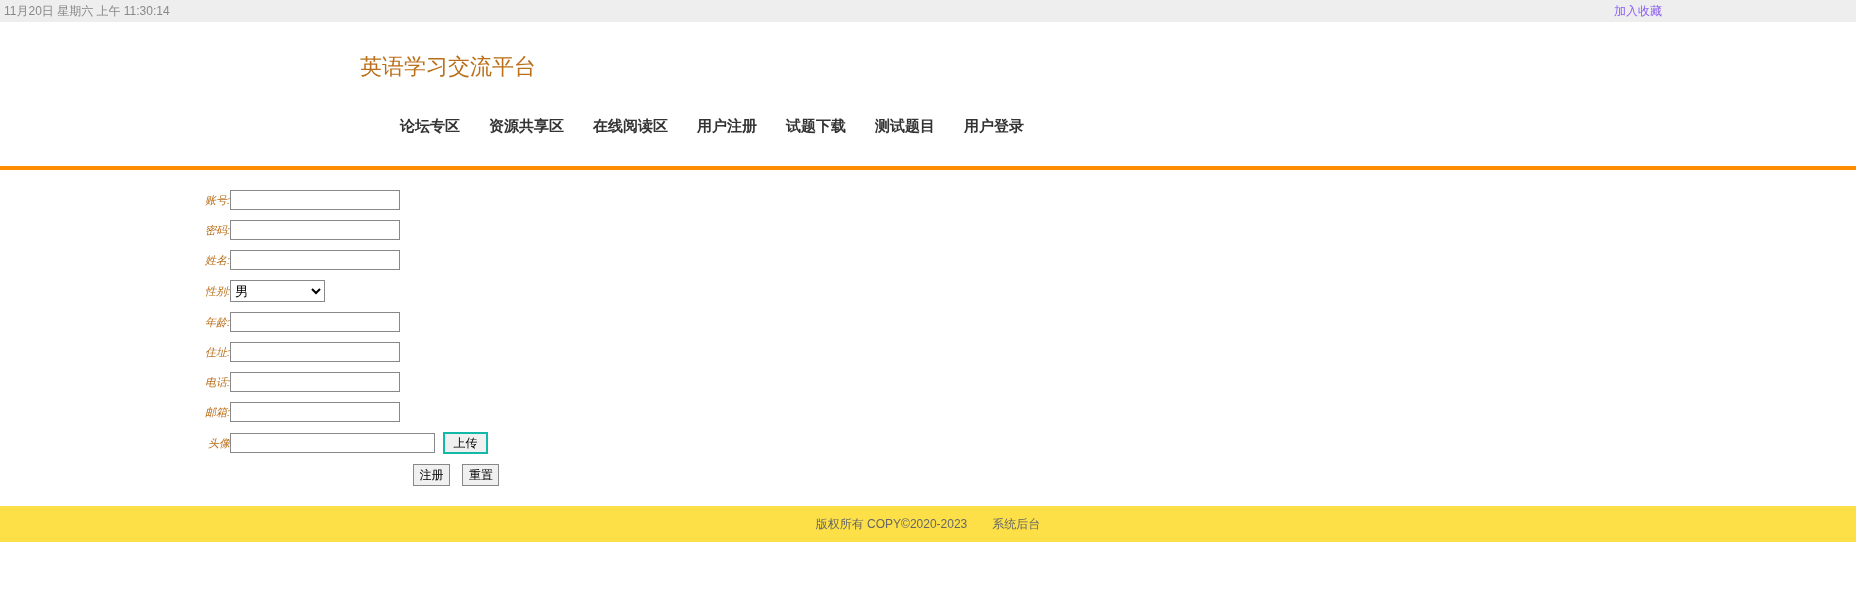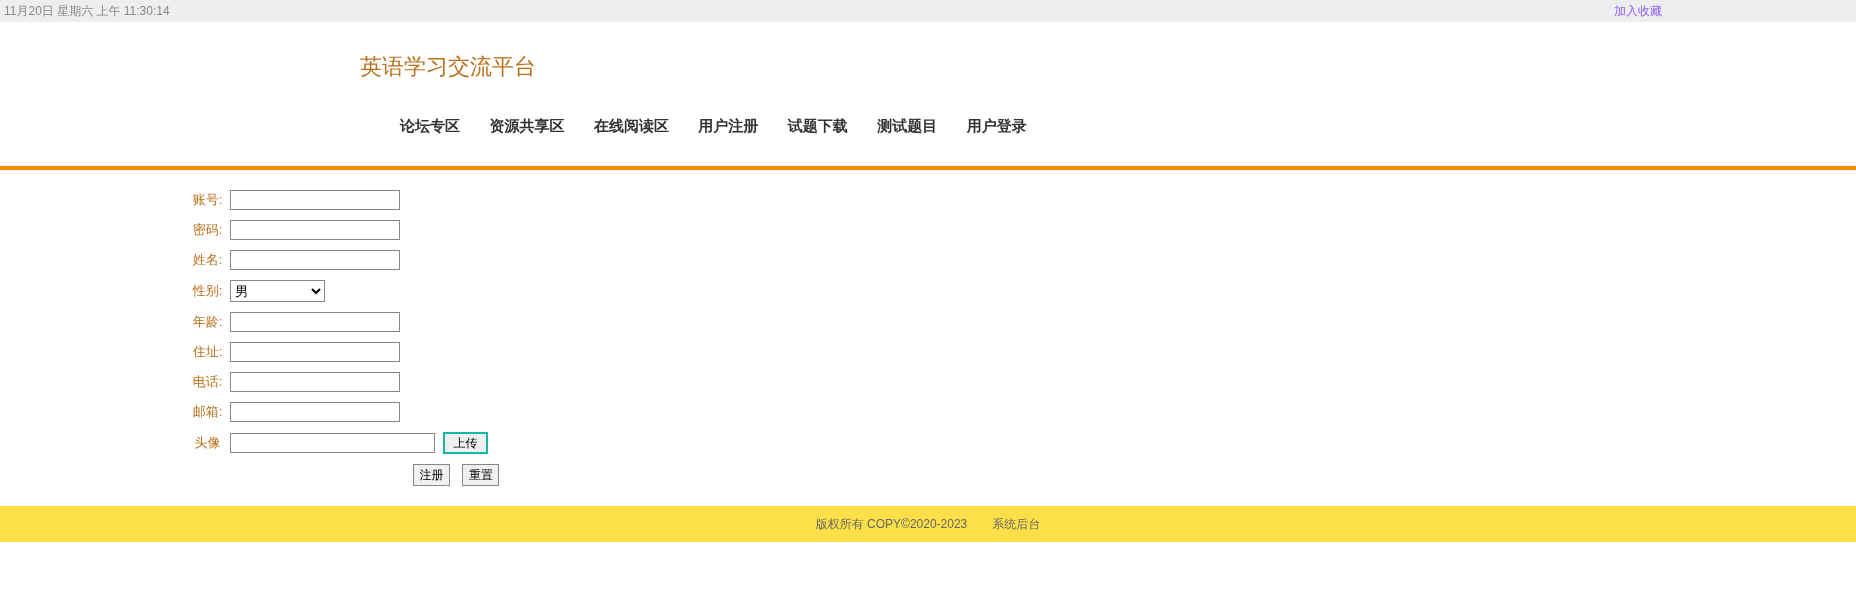--- a/index.html
+++ b/index.html
@@ -23,20 +23,21 @@
       color: #888;
     }
     .top-bar-right a {
       color: #8b5cf6;
       text-decoration: none;
       margin-right: 190px;
       margin-top: 24px;
     }
     .header {
       padding: 30px 0 20px 0;
+      font-family: Liberation Serif, serif;
     }
     .site-title {
       font-size: 22px;
       color: #ba6f1a;
       font-weight: normal;
       margin-left: 360px;
     }
     .nav {
       margin-top: 35px;
       padding-left: 400px;
@@ -60,23 +61,24 @@
       margin-top: 20px;
       margin-left: 185px;
     }
     .form-row {
       margin-bottom: 10px;
       display: flex;
       align-items: center;
     }
     .form-label {
       width: 45px;
-      font-size: 13px;
+      font-size: 11px;
       color: #ba6f1a;
-      text-align: center;
+      text-align: right;
+      font-style: italic;
     }
     .form-input {
       width: 170px;
       height: 20px;
       border: 1px solid #888;
       background: #fff;
       padding: 0 3px;
     }
     .form-select {
       width: 95px;

